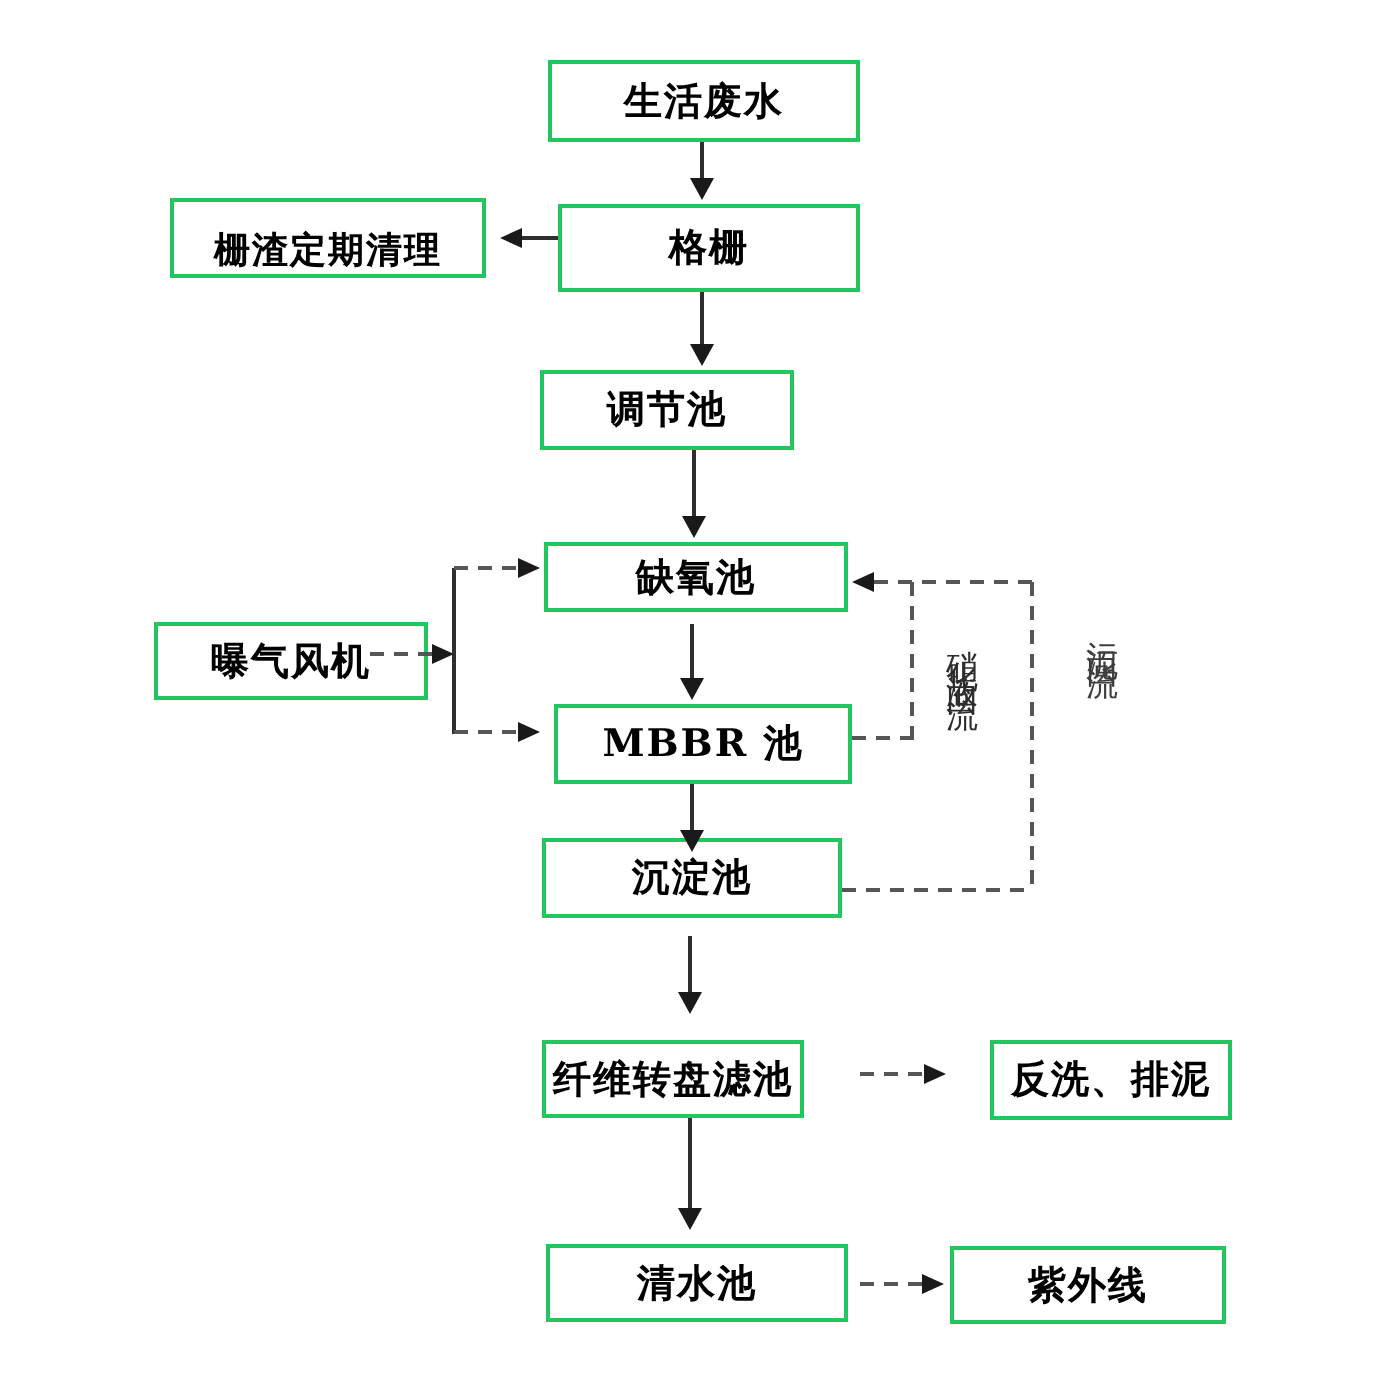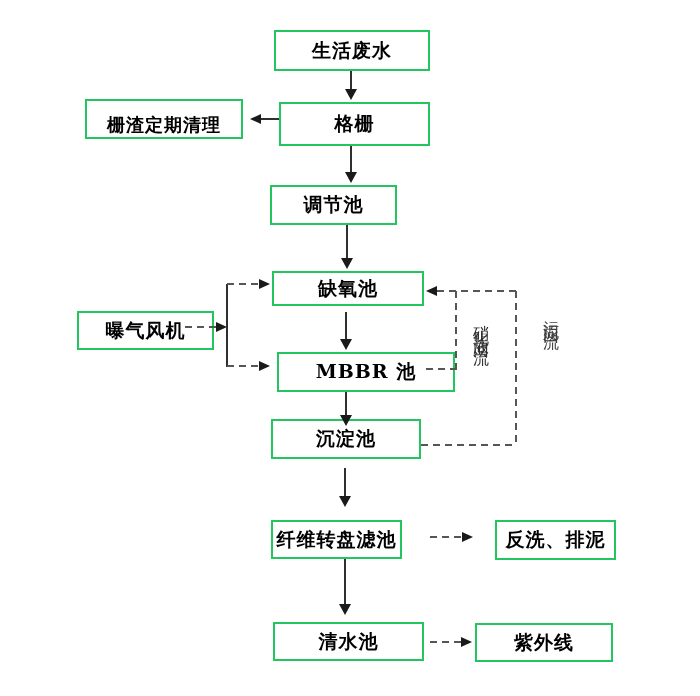--- a/index.html
+++ b/index.html
@@ -103,21 +103,21 @@
   </div>
 
   <div class="box" style="left:272px; top:271px; width:152px; height:35px;">
     <span>缺氧池</span>
   </div>
 
   <div class="box" style="left:45px; top:311px; width:137px; height:39px;margin-left:32px;">
     <span>曝气风机</span>
   </div>
 
-  <div class="box" style="left:277px; top:352px; width:178px; height:40px;">
+  <div class="box" style="left:277px; top:352px; width:149px; height:40px;">
     <span>MBBR 池</span>
   </div>
 
   <div class="box" style="left:271px; top:419px; width:150px; height:40px;">
     <span>沉淀池</span>
   </div>
 
   <div class="box" style="left:271px; top:520px; width:131px; height:39px;">
     <span>纤维转盘滤池</span>
   </div>

